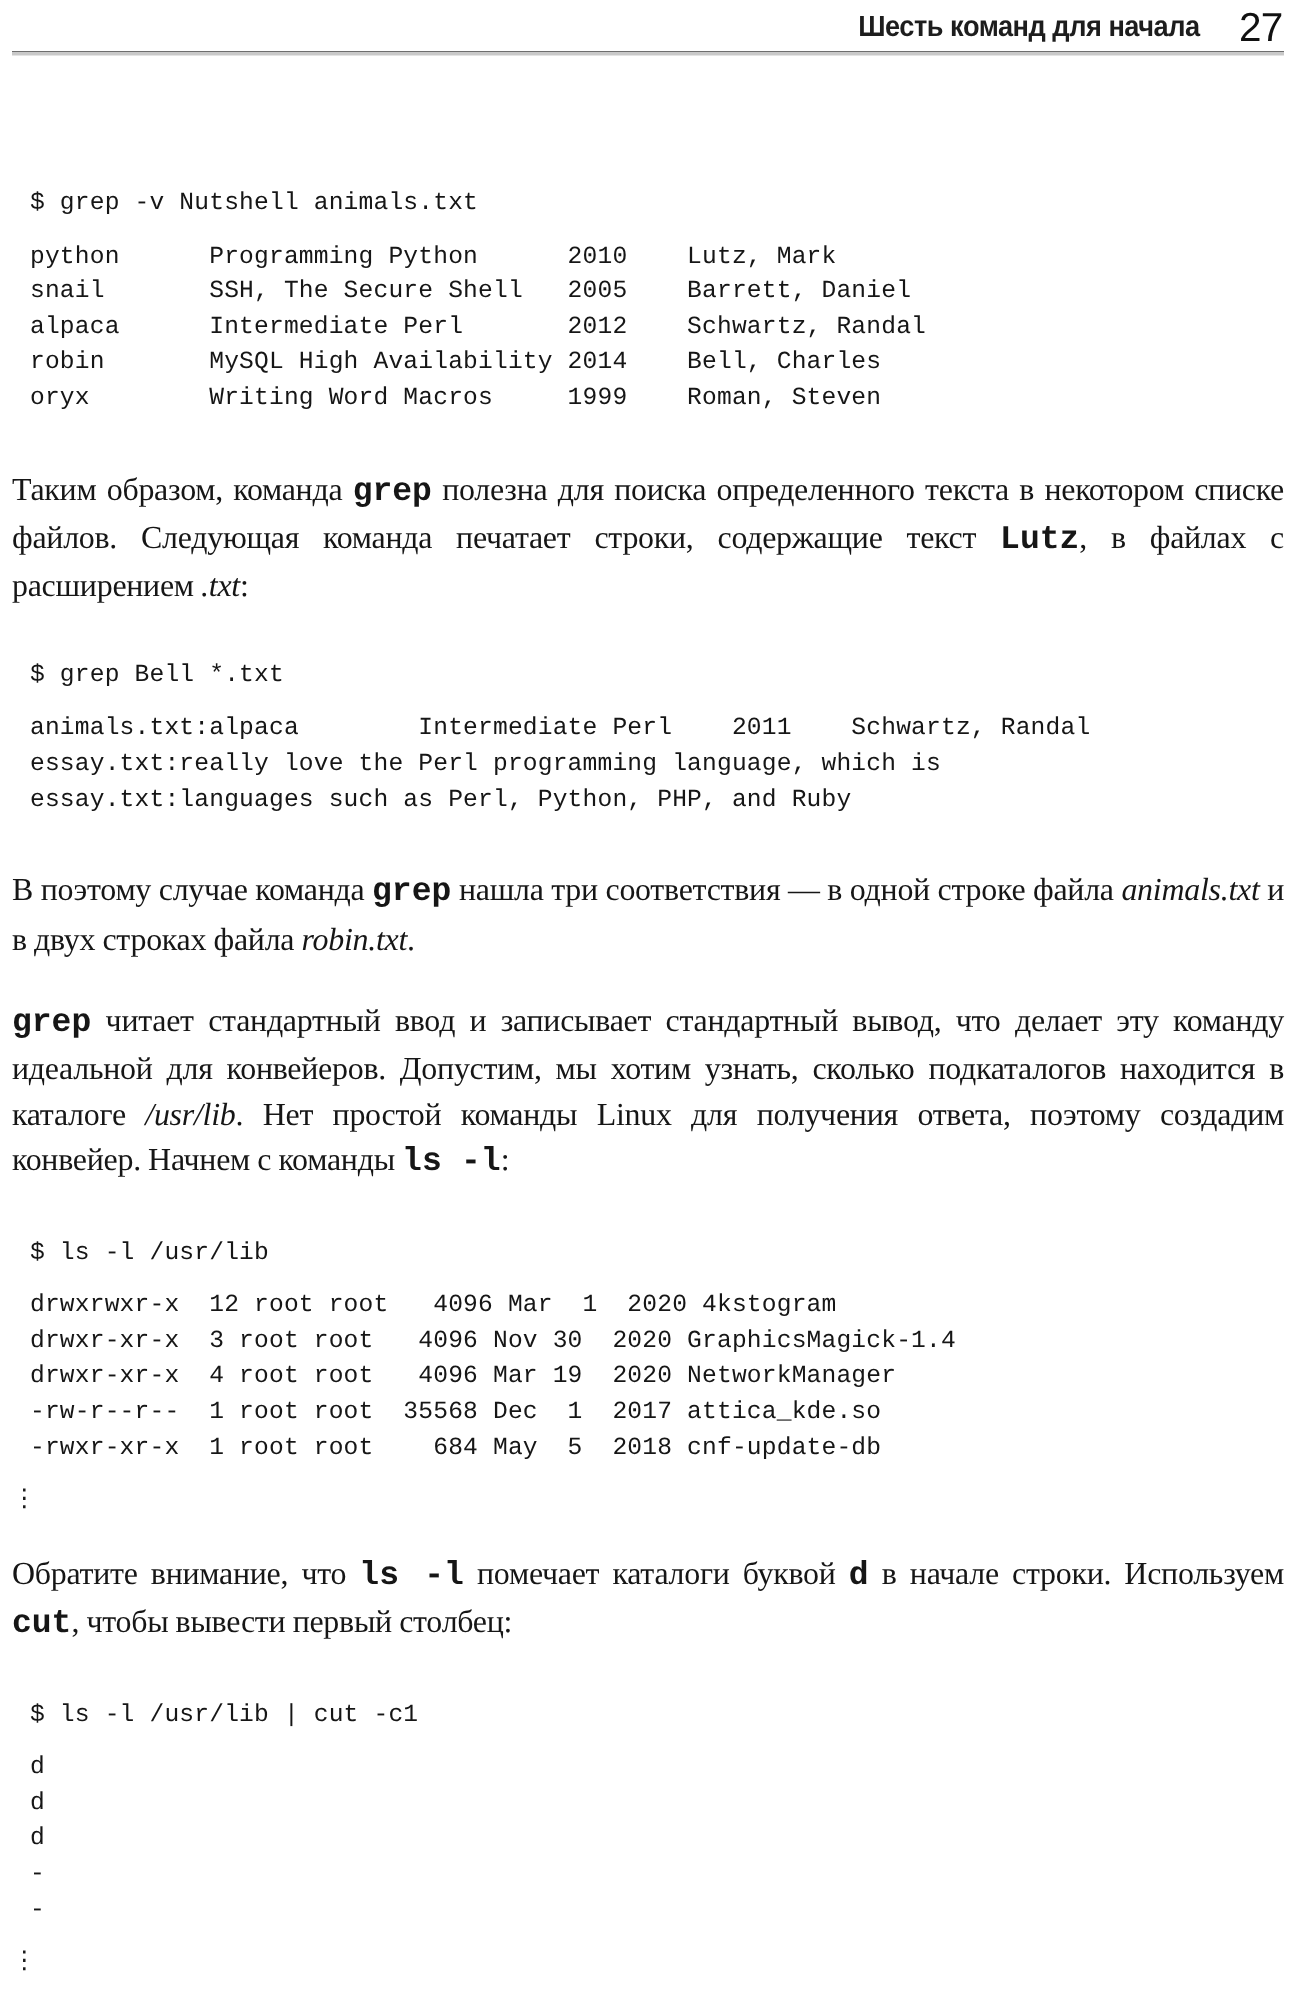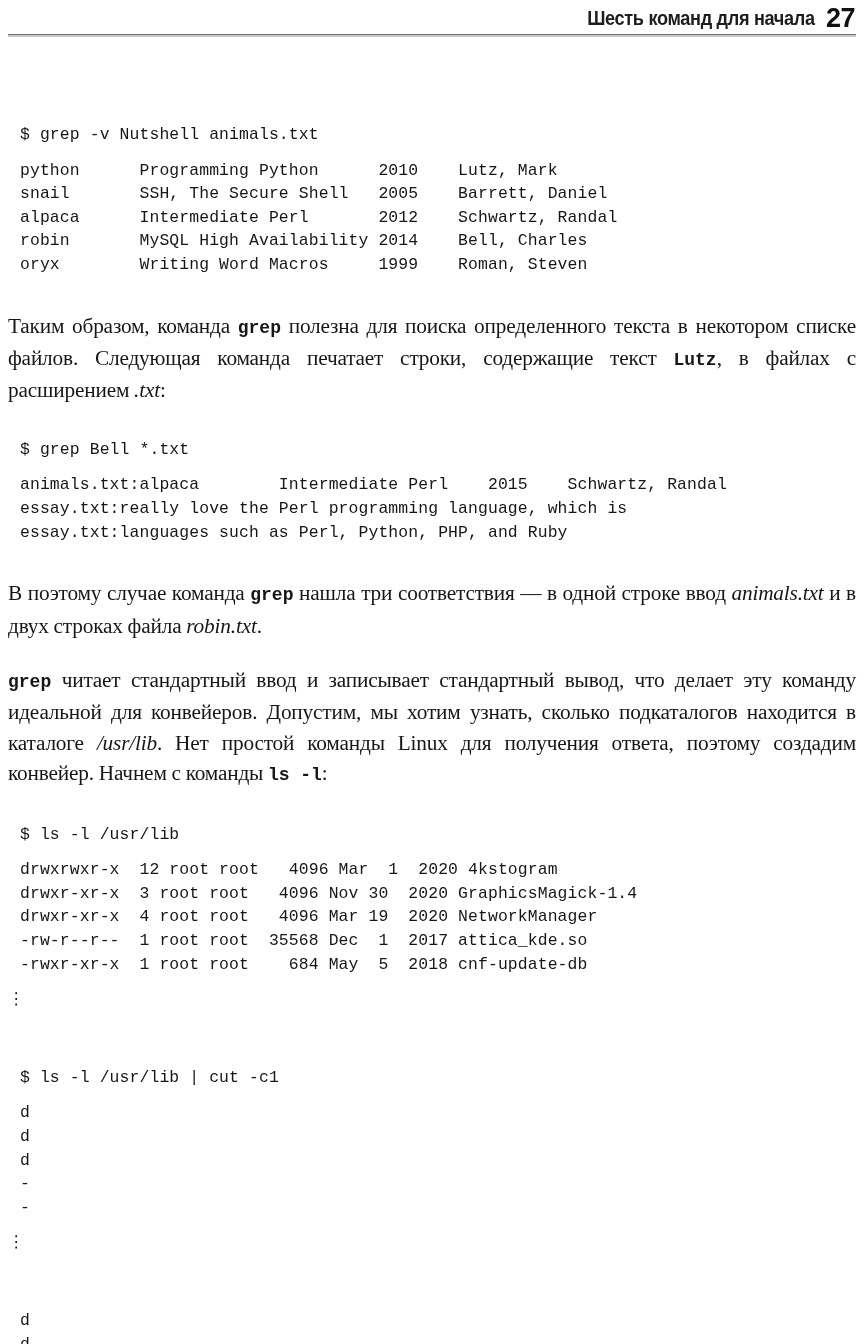--- a/index.html
+++ b/index.html
@@ -26,38 +26,38 @@
     padding: 0 8px;
   }
 
   
   .runhead {
     position: relative;
     height: 34px;
     display: flex;
     align-items: flex-end;
     justify-content: flex-end;
-    gap: 11px;
+    gap: 26px;
     padding-right: 1px;
   }
   .runhead-title {
     font-family: "Liberation Sans", sans-serif;
     font-size: 19.5px;
     font-weight: 700;
     letter-spacing: -0.35px;
     line-height: 1;
     padding-bottom: 6px;
     transform: scaleX(0.93);
     transform-origin: right bottom;
     color: #1d1d1d;
   }
   .runhead-pageno {
     font-family: "Liberation Sans", sans-serif;
     font-size: 27px;
-    font-weight: 700;
+    font-weight: 400;
     line-height: 1;
     padding-bottom: 2px;
     letter-spacing: -0.5px;
     color: #111;
   }
   .rule {
     height: 3px;
     background: linear-gradient(to bottom, #6e6e6e 0, #6e6e6e 1px, #c9c9c9 1px, #c9c9c9 3px);
     width: 100%;
     margin-top: 0px;
@@ -90,21 +90,21 @@
     margin: 0;
     color: #161616;
     text-align: justify;
     text-align-last: left;
     letter-spacing: -0.18px;
     word-spacing: -0.3px;
   }
   p.para.nojust { text-align: left; }
   .mono-in {
     font-family: "Liberation Mono", "DejaVu Sans Mono", monospace;
-    font-size: 18px;
+    font-size: 22px;
     font-weight: 700;
     letter-spacing: 0;
   }
   .ital { font-style: italic; }
 
   
   .sp-a { height: 74px; }   
   .sp-b { height: 22px; }   
   .sp-c { height: 20px; }   
   .sp-d { height: 24px; }
@@ -134,47 +134,48 @@
     </div>
 
     <div class="sp-b"></div>
 
     <p class="para"><span>Таким образом, команда </span><span class="mono-in">grep</span><span> полезна для поиска определенного текста в некотором списке файлов. Следующая команда печатает строки, содержащие текст </span><span class="mono-in">Lutz</span><span>, в файлах с расширением </span><span class="ital">.txt</span><span>:</span></p>
 
     <div class="sp-c"></div>
 
     <div>
       <pre class="code cmd">$ grep Bell *.txt</pre>
-      <pre class="code">animals.txt:alpaca        Intermediate Perl    2015    Schwartz, Randal
+      <pre class="code">animals.txt:alpaca        Intermediate Perl    2011    Schwartz, Randal
 essay.txt:really love the Perl programming language, which is
 essay.txt:languages such as Perl, Python, PHP, and Ruby</pre>
     </div>
 
     <div class="sp-b"></div>
 
-    <p class="para"><span>В поэтому случае команда </span><span class="mono-in">grep</span><span> нашла три соответствия — в одной строке ввод </span><span class="ital">animals.txt</span><span> и в двух строках файла </span><span class="ital">robin.txt</span><span>.</span></p>
+    <p class="para"><span>В поэтому случае команда </span><span class="mono-in">grep</span><span> нашла три соответствия — в одной строке файла </span><span class="ital">animals.txt</span><span> и в двух строках файла </span><span class="ital">robin.txt</span><span>.</span></p>
 
     <div class="sp-d"></div>
 
     <p class="para"><span class="mono-in">grep</span><span> читает стандартный ввод и записывает стандартный вывод, что делает эту команду идеальной для конвейеров. Допустим, мы хотим узнать, сколько подкаталогов находится в каталоге </span><span class="ital">/usr/lib</span><span>. Нет простой команды Linux для получения ответа, поэтому создадим конвейер. Начнем с команды </span><span class="mono-in">ls -l</span><span>:</span></p>
 
     <div class="sp-c"></div>
 
     <div>
       <pre class="code cmd">$ ls -l /usr/lib</pre>
       <pre class="code">drwxrwxr-x  12 root root   4096 Mar  1  2020 4kstogram
 drwxr-xr-x  3 root root   4096 Nov 30  2020 GraphicsMagick-1.4
 drwxr-xr-x  4 root root   4096 Mar 19  2020 NetworkManager
 -rw-r--r--  1 root root  35568 Dec  1  2017 attica_kde.so
 -rwxr-xr-x  1 root root    684 May  5  2018 cnf-update-db</pre>
       <div class="vdots">⋮</div>
     </div>
 
     <div class="sp-b"></div>
 
+    <p class="para"><span>Обратите внимание, что </span><span class="mono-in">ls -l</span><span> помечает каталоги буквой </span><span class="mono-in">d</span><span> в начале строки. Используем </span><span class="mono-in">cut</span><span>, чтобы вывести первый столбец:</span></p>
 
     <div class="sp-c"></div>
 
     <div>
       <pre class="code cmd">$ ls -l /usr/lib | cut -c1</pre>
       <pre class="code">d
 d
 d
 -
 -</pre>

